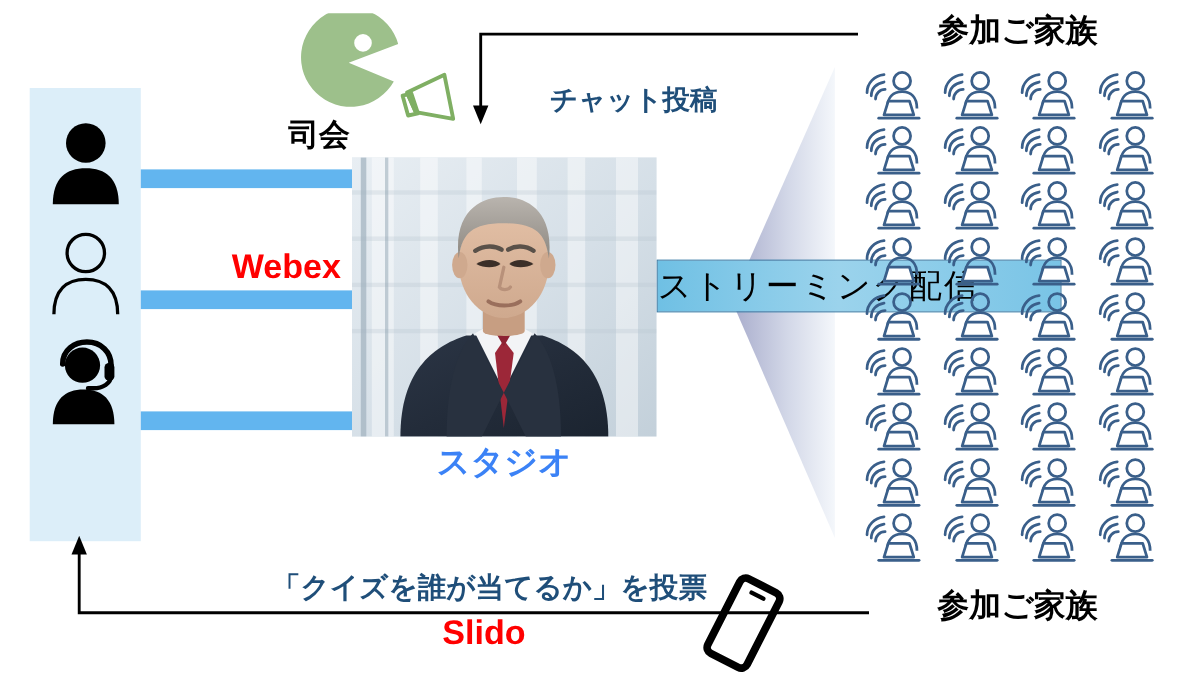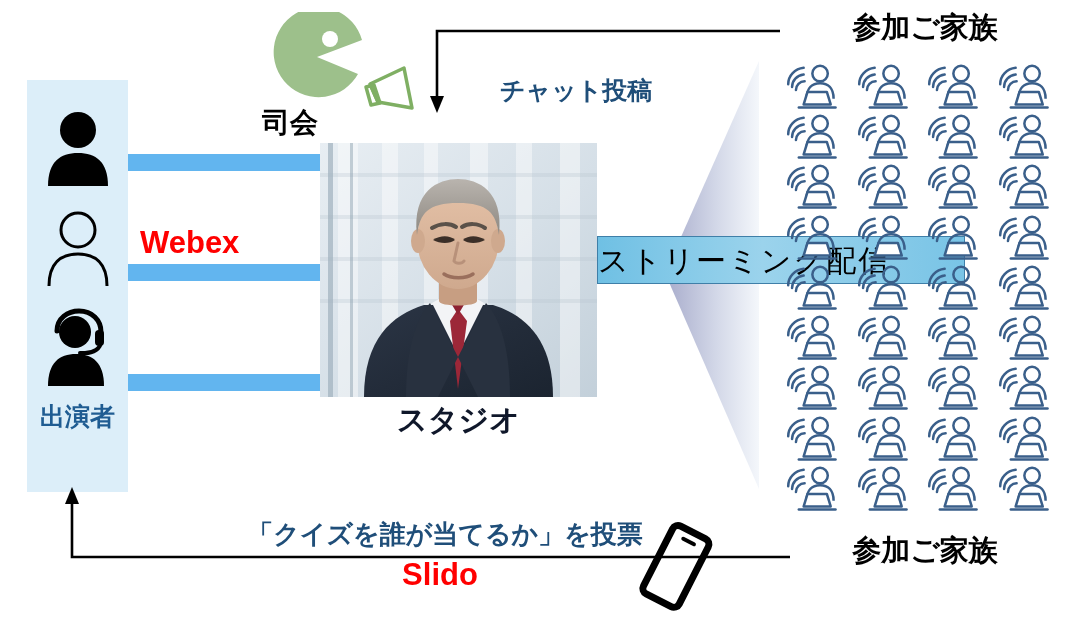--- a/index.html
+++ b/index.html
@@ -56,21 +56,21 @@
     background: #62B5EF;
   }
   #webex-bar-1 { top: 154px; }
   #webex-bar-2 { top: 264px; }
   #webex-bar-3 { top: 374px; }
   #webex-label {
     position: absolute;
     left: 140px;
     top: 225px;
     width: 170px;
-    text-align: left;
+    text-align: right;
     color: #FF0000;
     font-size: 31px;
     font-weight: bold;
   }
 
   
   #mc-icon {
     position: absolute;
     left: 272px;
     top: 12px;
@@ -104,21 +104,21 @@
     height: 254px;
     overflow: hidden;
     background: #e9eef2;
   }
   #studio-label {
     position: absolute;
     left: 320px;
     top: 400px;
     width: 277px;
     text-align: center;
-    color: #0f172a;
+    color: #3b82f6;
     font-size: 30px;
     font-weight: bold;
   }
 
   
   #stream-fan {
     position: absolute;
     left: 655px;
     top: 55px;
     width: 110px;
@@ -248,21 +248,20 @@
     </svg>
 
     <svg class="performer-icon" id="performer-icon-3" viewBox="0 0 72 78">
       <circle cx="33" cy="24" r="16" fill="#000000"></circle>
       <path d="M6 78 C6 55 17 46 34 46 C51 46 62 55 62 78 Z" fill="#000000"></path>
       <path d="M15 23 C15 10 26 3 37 3 C50 3 59 12 59 24 L59 33" fill="none" stroke="#000000" stroke-width="5" stroke-linecap="round"></path>
       <path d="M59 33 C59 41 51 45 43 45 L38 45" fill="none" stroke="#000000" stroke-width="4" stroke-linecap="round"></path>
       <rect x="53" y="22" width="9" height="16" rx="4" fill="#000000"></rect>
     </svg>
 
-    <div id="performer-label">出演者</div>
   </div>
 
   <div class="webex-bar" id="webex-bar-1"></div>
   <div class="webex-bar" id="webex-bar-2"></div>
   <div class="webex-bar" id="webex-bar-3"></div>
   <div id="webex-label">Webex</div>
 
   <svg id="mc-icon" viewBox="0 0 90 90">
 
     <path d="M45 45 L90 28 A45 45 0 1 0 86 62 Z" fill="#9DC08B"></path>

